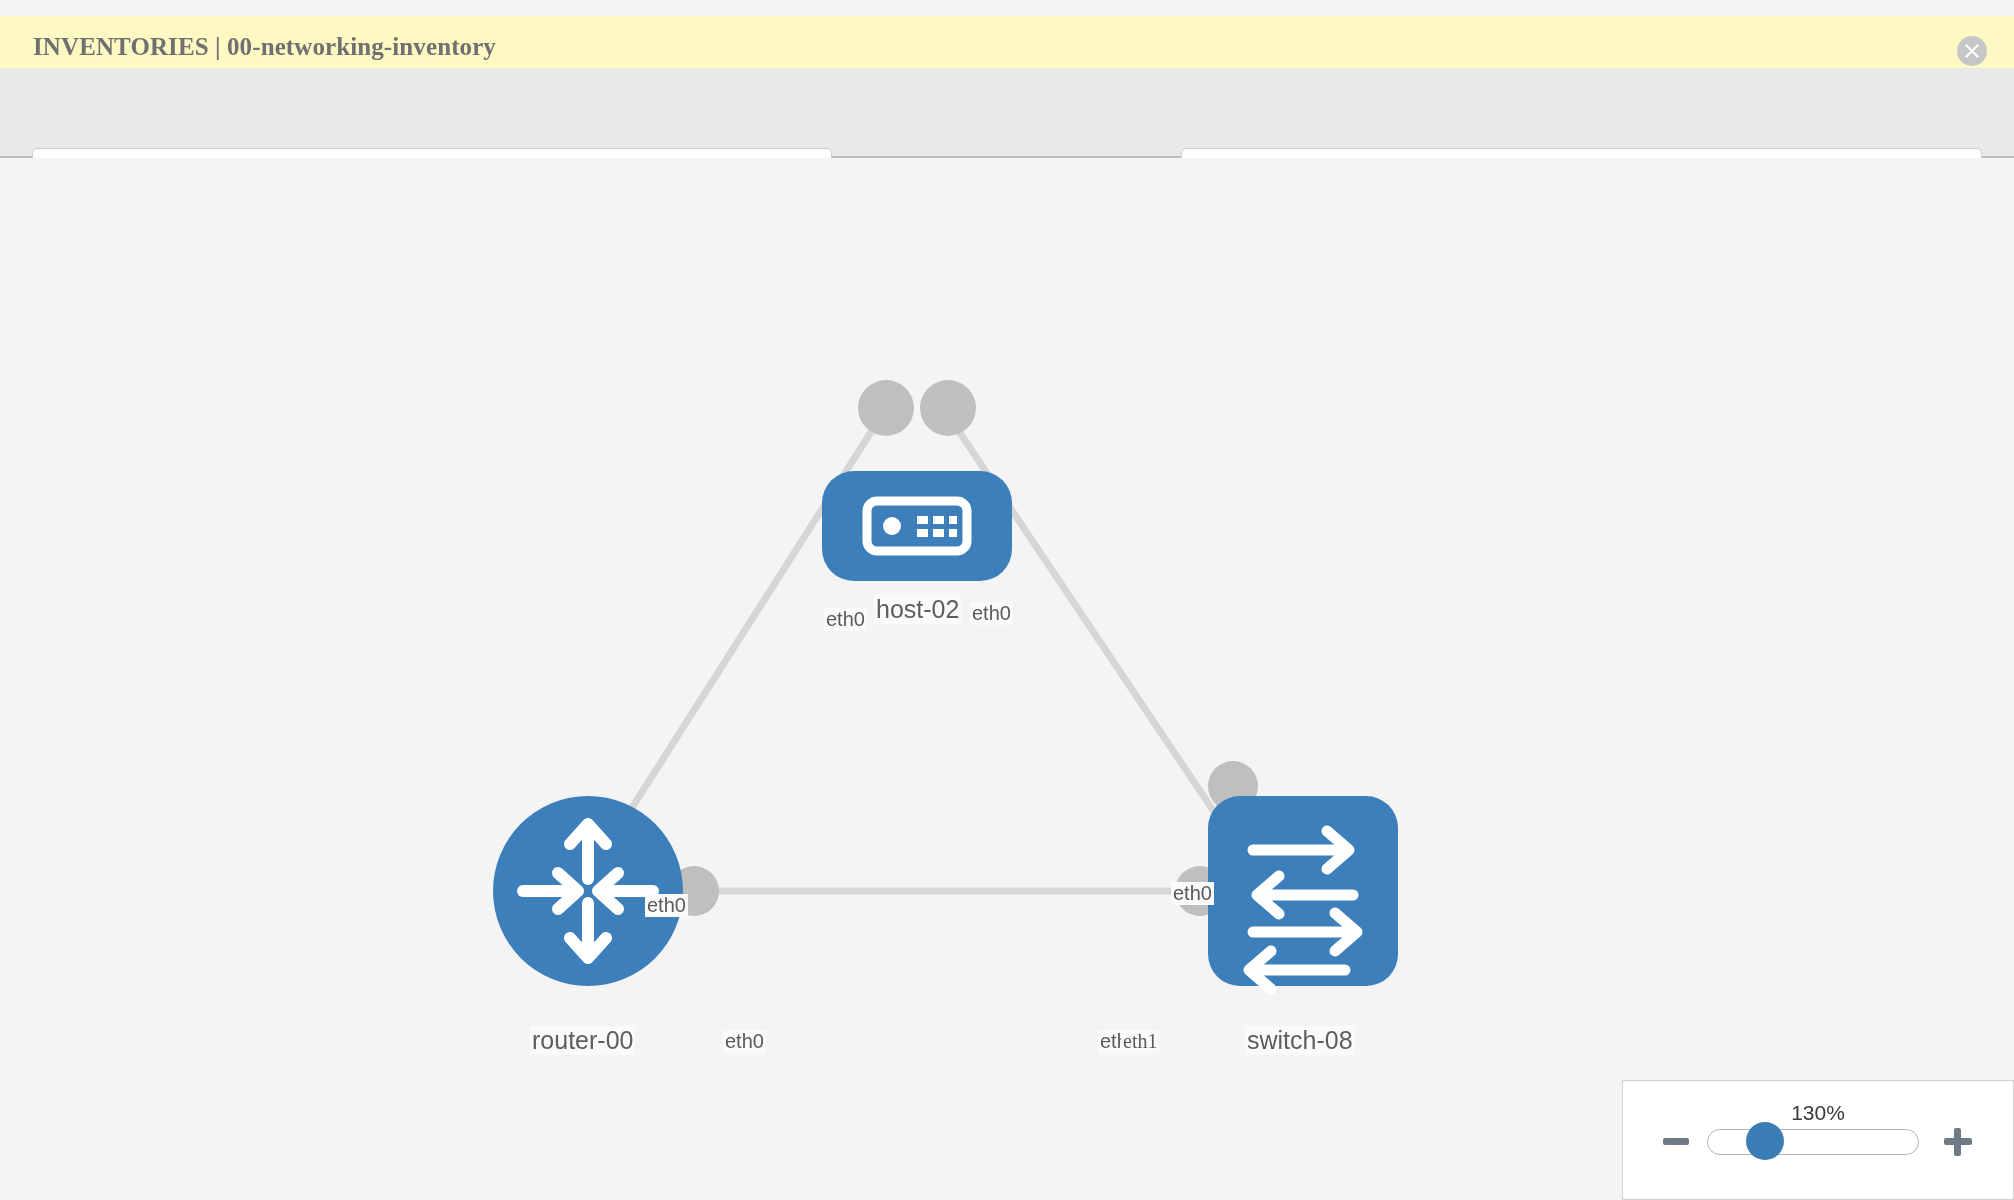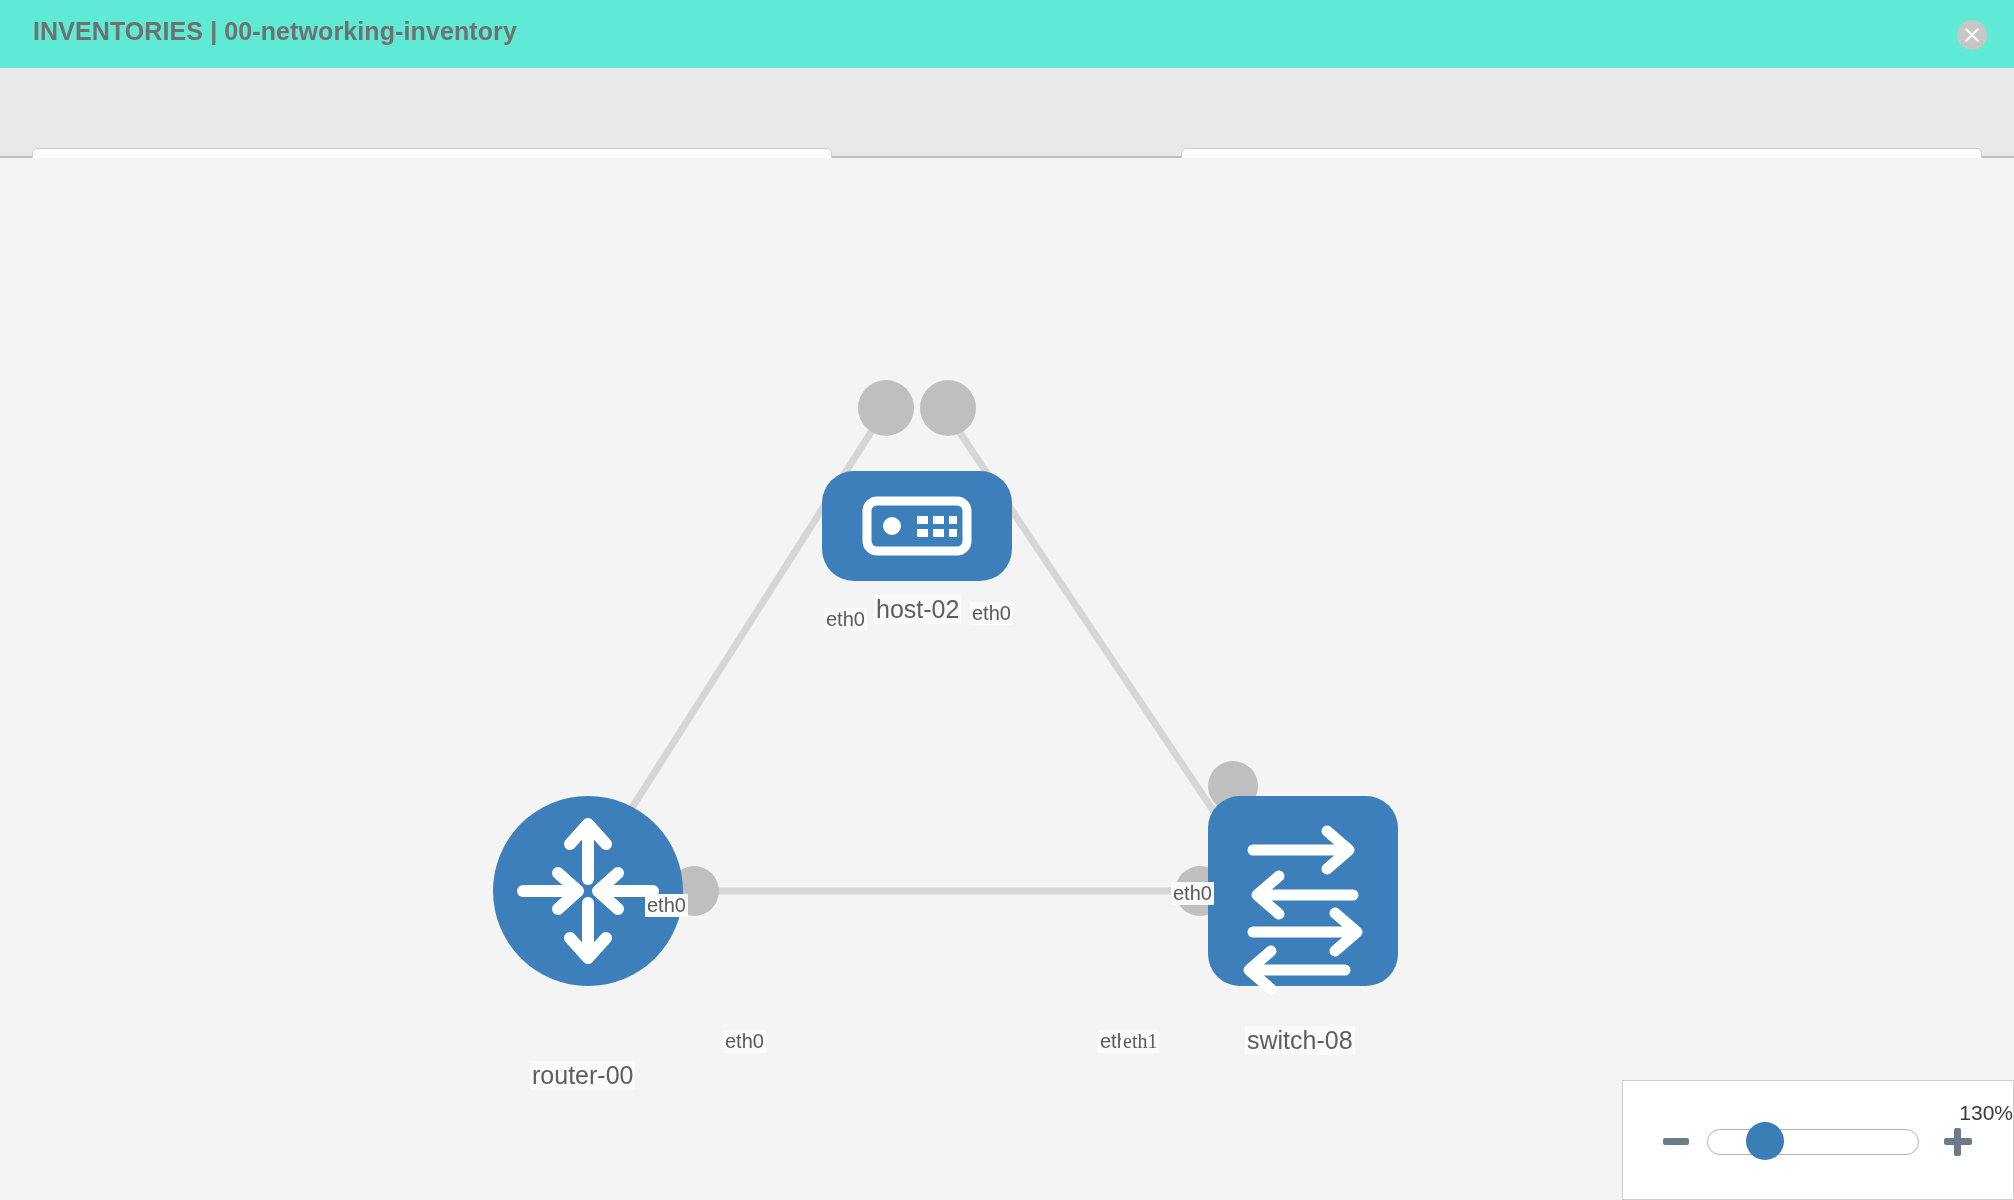--- a/index.html
+++ b/index.html
@@ -6,23 +6,24 @@
   body{
     width:2014px;height:1200px;
     background:#f4f4f4;
     font-family:"Liberation Sans",sans-serif;
     overflow:hidden;
     position:relative;
   }
 
   
   .header{
-    position:absolute;left:0;top:0;width:2014px;height:68px;
-    background:#5eead4;
-    box-sizing:border-box;
+    position:absolute;left:0;top:16px;width:2014px;height:68px;
+    background:#fef9c3;
+    box-sizing:border-box;
+    font-family:Liberation Serif, serif;
   }
   .header-title{
     position:absolute;left:33px;top:17px;
     font-size:25px;font-weight:bold;color:#707070;
     letter-spacing:0.1px;white-space:nowrap;
   }
   .close-btn{
     position:absolute;right:27px;top:20px;
     width:30px;height:30px;border-radius:50%;
     background:#c6c6c6;
@@ -98,21 +99,21 @@
   
   .zoom-panel{
     position:absolute;left:1622px;top:1080px;
     width:392px;height:120px;
     background:#fff;
     border:1px solid #d0d0d0;
     box-sizing:border-box;
   }
   .zoom-value{
     position:absolute;width:100%;top:20px;
-    text-align:right;
+    text-align:center;
     font-size:21px;color:#3a3a3a;
   }
   .zoom-minus{
     position:absolute;left:40px;top:57px;
     width:26px;height:7px;border-radius:2px;background:#6e7b87;
     cursor:pointer;
   }
   .zoom-plus{
     position:absolute;left:321px;top:47px;
     width:28px;height:28px;cursor:pointer;
@@ -243,21 +244,21 @@
         <path d="M1253 774 L1353 774"></path>
         <path d="M1335 755 L1357 774 L1335 793"></path>
 
         <path d="M1345 812 L1253 812"></path>
         <path d="M1271 793 L1249 812 L1271 831"></path>
       </g>
     </g>
   </svg>
 
   <div class="node-label" style="left:874px;top:437px;">host-02</div>
-  <div class="node-label" style="left:530px;top:868px;margin-top:35px;">router-00</div>
+  <div class="node-label" style="left:530px;top:868px;">router-00</div>
   <div class="node-label" style="left:1245px;top:868px;">switch-08</div>
 
   <div class="edge-label" style="left:824px;top:450px;">eth0</div>
   <div class="edge-label" style="left:970px;top:444px;">eth0</div>
   <div class="edge-label" style="left:645px;top:736px;">eth0</div>
   <div class="edge-label" style="left:1171px;top:724px;">eth0</div>
   <div class="edge-label" style="left:723px;top:872px;">eth0</div>
   <div class="edge-label" style="left:1098px;top:872px;">eth0</div>
   <div class="edge-label" style="left:1121px;top:872px;font-family:Liberation Serif, serif;">eth1</div>
 </div>

